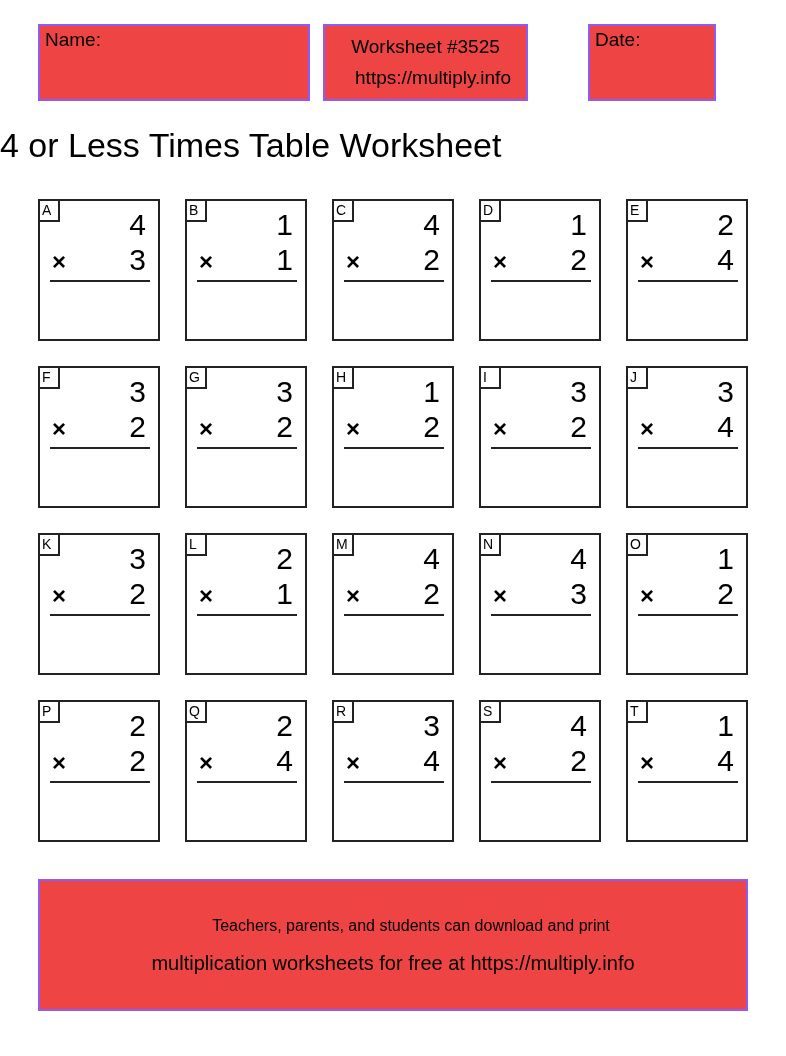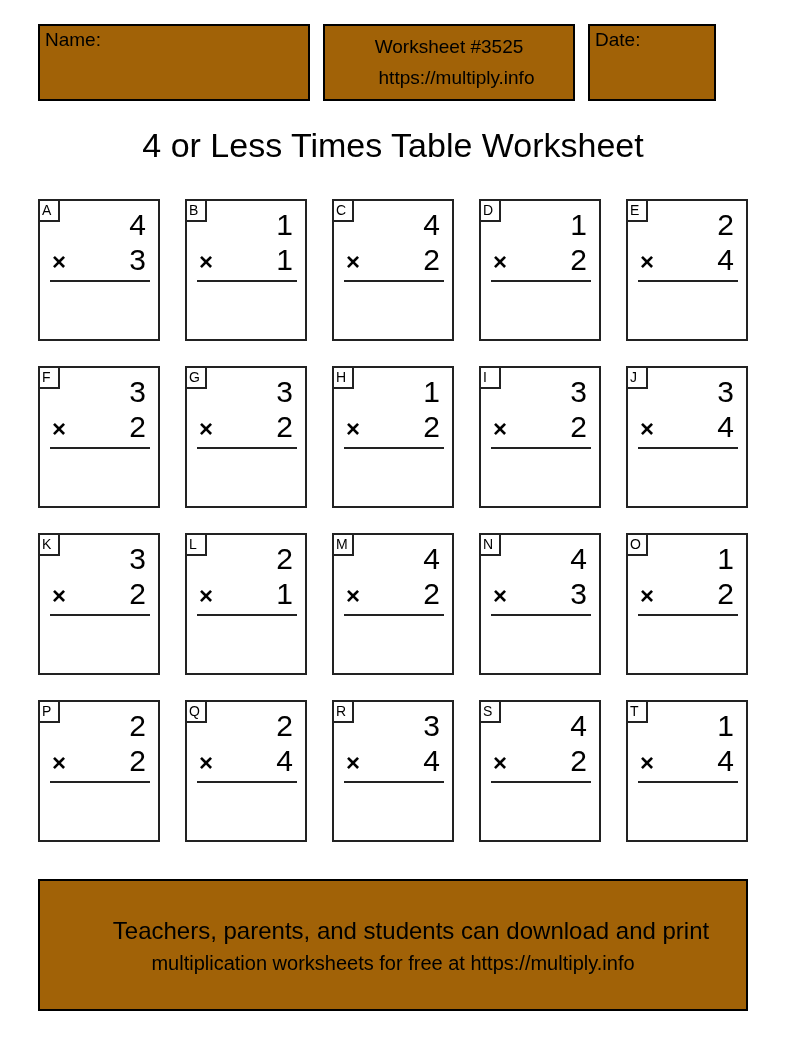--- a/index.html
+++ b/index.html
@@ -1,32 +1,32 @@
 <!DOCTYPE html>
 <html><head>
 <meta charset="utf-8">
 <style>
   html, body { margin: 0; padding: 0; background: #ffffff; }
   body { width: 786px; height: 1056px; position: relative; font-family: "Liberation Sans", sans-serif; color: #000; overflow: hidden; }
-  .box { position: absolute; border: 2px solid #000000; box-sizing: border-box; background: #a16207; }
+  .box { position: absolute; border: 2px solid #8b5cf6; box-sizing: border-box; background: #ef4444; }
   .hdr-name { left: 38px; top: 24px; width: 272px; height: 77px; }
-  .hdr-ws { left: 323px; top: 24px; width: 252px; height: 77px; text-align: center; }
+  .hdr-ws { left: 323px; top: 24px; width: 205px; height: 77px; text-align: center; }
   .hdr-date { left: 588px; top: 24px; width: 128px; height: 77px; }
   .hdr-label { position: absolute; left: 5px; top: 3px; font-size: 19px; }
   .ws-line1 { position: absolute; left: 0; right: 0; top: 10px; font-size: 19px; }
   .ws-line2 { position: absolute; left: 0; right: 0; top: 41px; font-size: 19px; padding-left: 15px; }
-  .title { position: absolute; left: 0; right: 0; top: 126px; text-align: center; font-size: 34px; }
+  .title { position: absolute; left: 0; right: 0; top: 126px; text-align: left; font-size: 34px; }
   .prob { position: absolute; width: 122px; height: 142px; border: 2px solid #222; box-sizing: border-box; }
   .plabel { position: absolute; left: 0; top: 0; width: 20px; height: 21px; border-right: 2px solid #222; border-bottom: 2px solid #222; box-sizing: border-box; font-size: 14px; line-height: 19px; padding-left: 2px; }
   .top-num { position: absolute; right: 12px; top: 7px; font-size: 30px; line-height: 34px; }
   .bot-num { position: absolute; right: 12px; top: 42px; font-size: 30px; line-height: 34px; }
   .times { position: absolute; left: 12px; top: 47px; font-size: 24px; line-height: 28px; font-weight: bold; }
   .rule { position: absolute; left: 10px; right: 8px; top: 79px; height: 2px; background: #222; }
   .footer { left: 38px; top: 879px; width: 710px; height: 132px; text-align: center; }
-  .ft1 { position: absolute; left: 0; right: 0; top: 36px; font-size: 24px; margin-left: 36px; }
+  .ft1 { position: absolute; left: 0; right: 0; top: 36px; font-size: 16px; margin-left: 36px; }
   .ft2 { position: absolute; left: 0; right: 0; top: 71px; font-size: 20px; }
 </style>
 </head>
 <body>
 
 <div class="box hdr-name">
   <span class="hdr-label">Name:</span>
 </div>
 <div class="box hdr-ws">
   <div class="ws-line1">Worksheet #3525</div>

